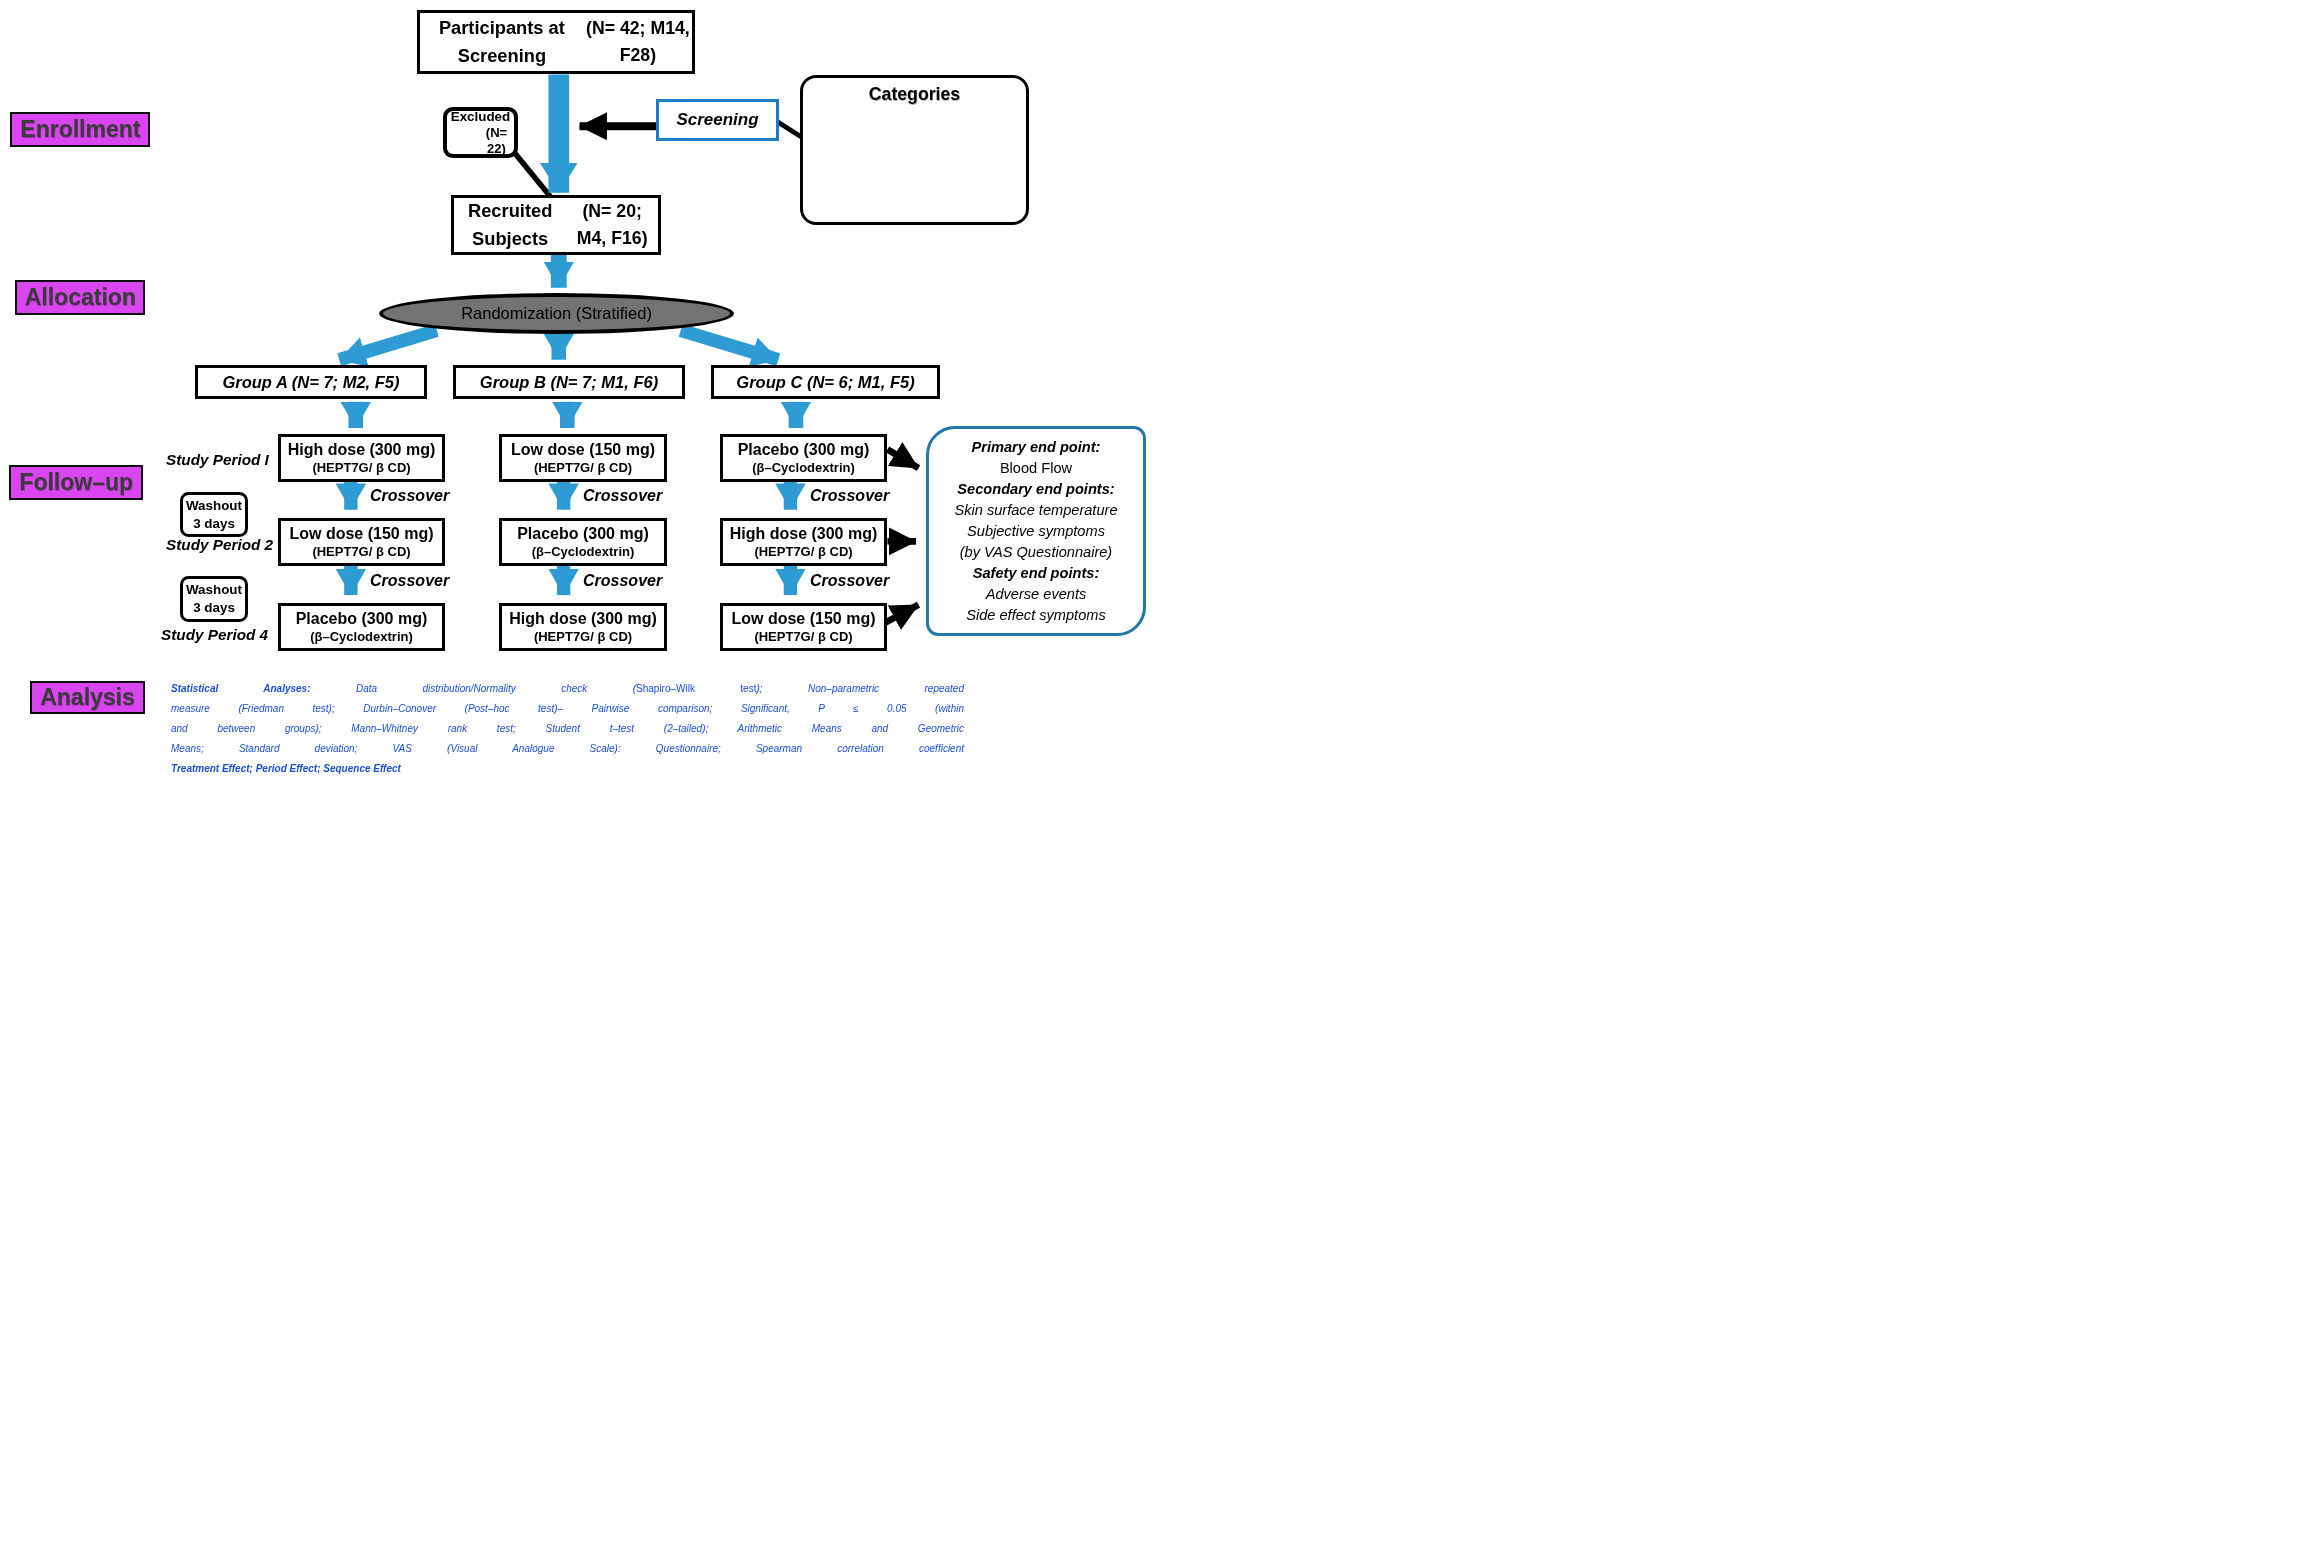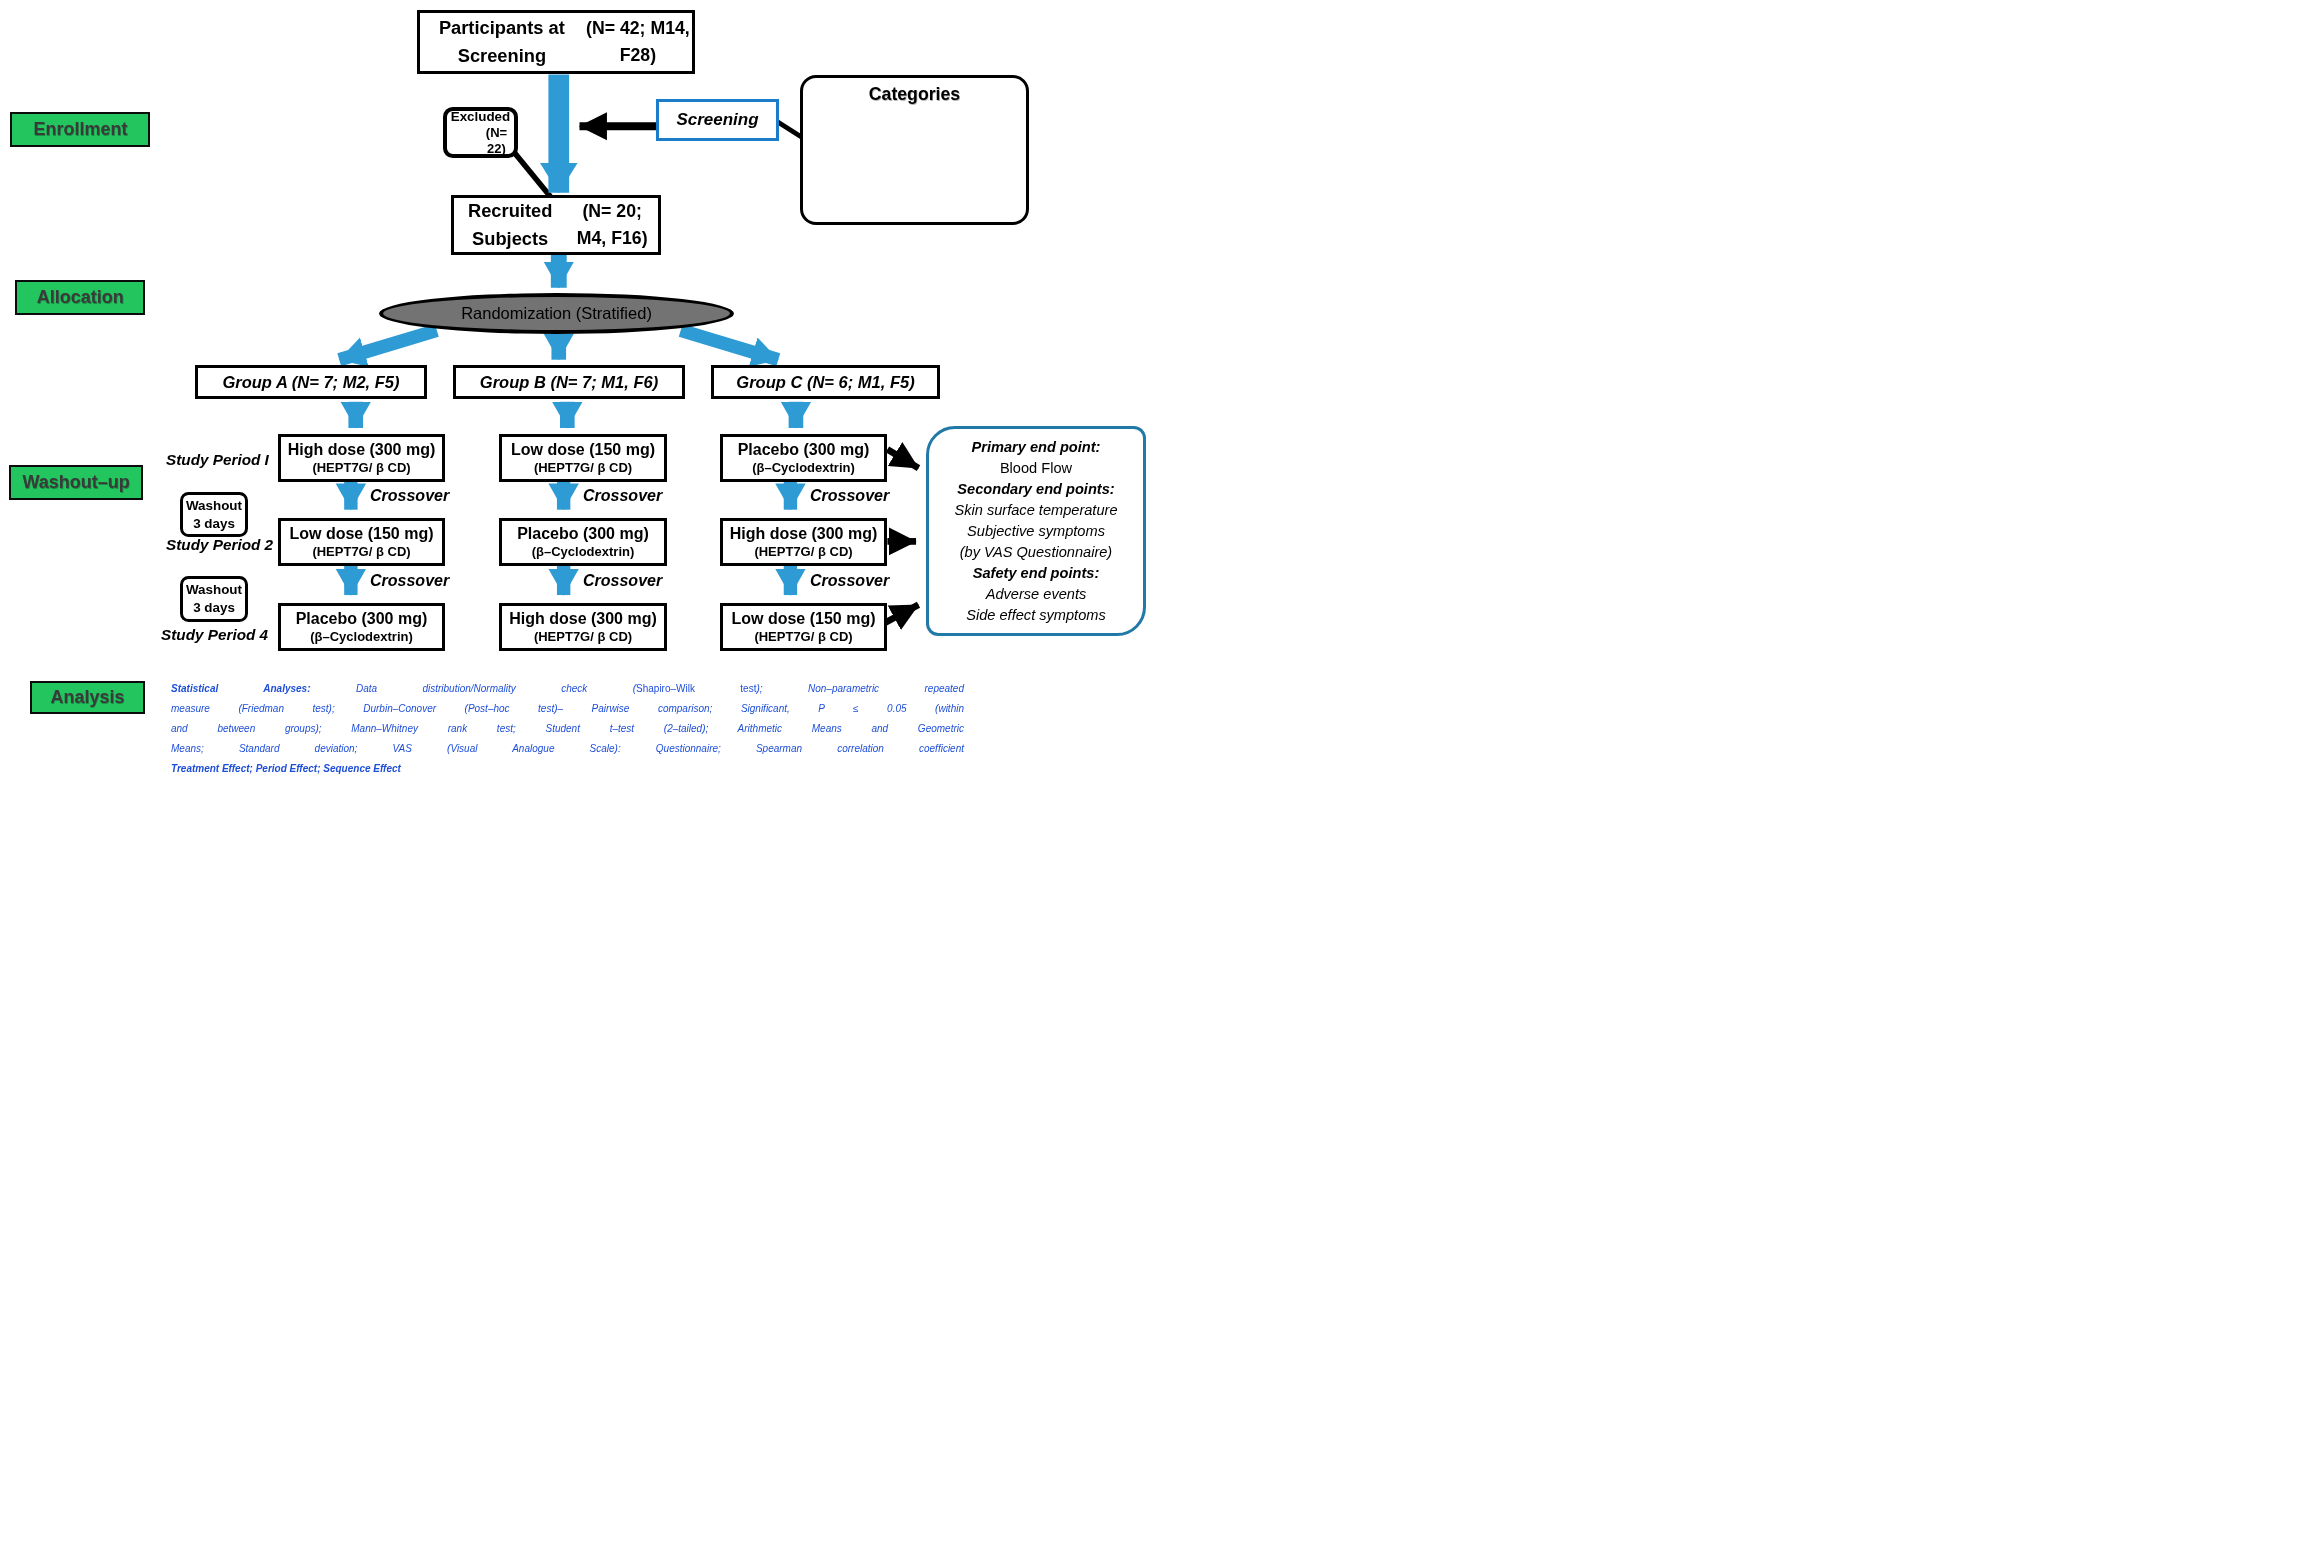--- a/index.html
+++ b/index.html
@@ -2,22 +2,22 @@
 <html style="font-size:9.8px"><head>
 <meta charset="utf-8">
 <style>
   html,body{margin:0;padding:0;background:#ffffff;}
   body{font-family:"Liberation Sans", sans-serif;}
   #canvas{position:relative;width:1159px;height:781px;background:#ffffff;overflow:hidden;}
   #arrows{position:absolute;left:0;top:0;z-index:1;}
   .abs{position:absolute;box-sizing:border-box;z-index:2;}
 
   
-  .stage{background:#22c55e;border:2.4px solid #0b0b0b;color:#3A3A3A;font-weight:bold;
-         display:flex;align-items:center;justify-content:center;font-size:18px;
+  .stage{background:#d946ef;border:2.4px solid #0b0b0b;color:#3A3A3A;font-weight:bold;
+         display:flex;align-items:center;justify-content:center;font-size:23px;
          text-shadow:0.6px 1.2px 0.6px rgba(0,0,0,0.28);}
 
   
   .blackbox{background:#ffffff;border:3.7px solid #000;display:flex;flex-direction:row;
             align-items:center;justify-content:center;text-align:center;}
   .blackbox .l1{font-weight:bold;font-size:18.3px;line-height:28px;}
   .blackbox .l2{font-weight:bold;font-size:17.7px;line-height:27px;}
 
   .excluded{background:#fff;border:4.3px solid #000;border-radius:9.8px;display:flex;flex-direction:column;
             align-items:center;justify-content:center;text-align:center;}
@@ -108,21 +108,21 @@
 
     <line x1="1076" y1="207" x2="950" y2="207" stroke="#000" stroke-width="13" marker-end="url(#mk)"></line>
 
     <line x1="1455" y1="737" x2="1506" y2="768" stroke="#000" stroke-width="11" marker-end="url(#mk)"></line>
     <line x1="1455" y1="888" x2="1502" y2="888" stroke="#000" stroke-width="11" marker-end="url(#mk)"></line>
     <line x1="1450" y1="1022" x2="1506" y2="992" stroke="#000" stroke-width="11" marker-end="url(#mk)"></line>
   </svg>
 
   <div class="abs stage" style="left:10.4px;top:112px;width:140px;height:35px">Enrollment</div>
   <div class="abs stage" style="left:15.3px;top:280px;width:130px;height:35px">Allocation</div>
-  <div class="abs stage" style="left:9.2px;top:465px;width:134px;height:35px">Washout–up</div>
+  <div class="abs stage" style="left:9.2px;top:465px;width:134px;height:35px">Follow–up</div>
   <div class="abs stage" style="left:30px;top:681px;width:115px;height:33px">Analysis</div>
 
   <div class="abs blackbox" style="left:417px;top:10.4px;width:278px;height:64px">
     <div class="l1">Participants at Screening</div>
     <div class="l2">(N= 42; M14, F28)</div>
   </div>
 
   <div class="abs excluded" style="left:443px;top:107px;width:75px;height:51px">
     <div class="e1">Excluded</div>
     <div class="e2">(N= 22)</div>

